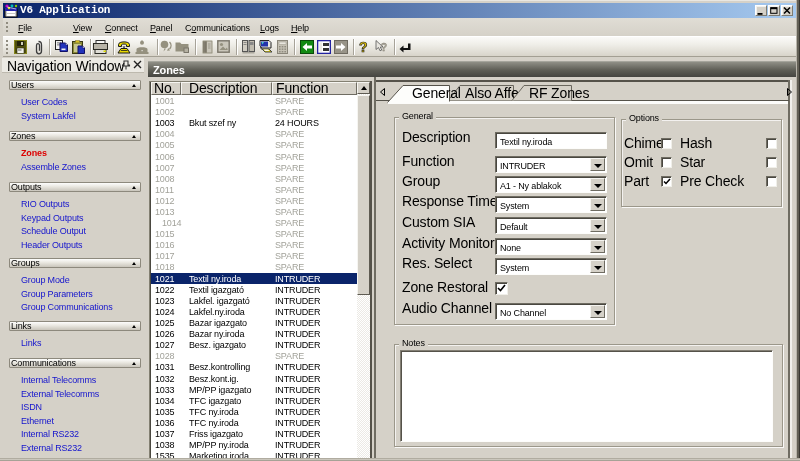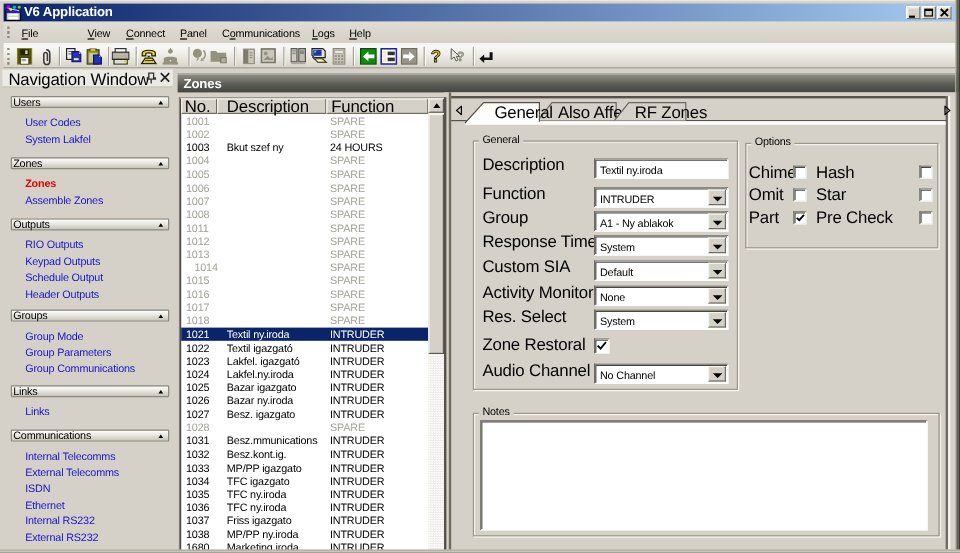--- a/index.html
+++ b/index.html
@@ -32,21 +32,21 @@
 <rect x="1" y="5" width="12" height="8" fill="#c8c8c8" stroke="#000" stroke-width="1"></rect>
 <rect x="3" y="7" width="8" height="2" fill="#fff"></rect>
     <rect x="3" y="10" width="8" height="2" fill="#fff"></rect>
 <rect x="1" y="4" width="12" height="3" fill="#2222aa"></rect>
 <circle cx="3" cy="2" r="1.6" fill="#cc00cc"></circle>
     <circle cx="8" cy="2" r="1.4" fill="#00bbbb"></circle>
 <circle cx="12" cy="2" r="1.2" fill="#88cc00"></circle>
     <circle cx="5" cy="4" r="1.2" fill="#dddd00"></circle>
 <line x1="3" y1="3" x2="12" y2="5" stroke="#eee" stroke-width="0.7"></line>
 </svg>
-<div class="abs" style="left:20px;top:5px;color:#fff;font-weight:bold;font-size:11px;line-height:11px;">V6 Application</div>
+<div class="abs" style="left:20px;top:5px;color:#fff;font-weight:bold;font-size:11px;line-height:11px;font-family:Liberation Mono, monospace;">V6 Application</div>
 <div class="abs raised" style="left:755px;top:5px;width:12px;height:11px;background:#d5d1c8;box-shadow:inset 1px 1px 0 #f2f1ed;"><svg width="10" height="9">
       <rect x="1.5" y="7" width="5" height="1.8" fill="#000"></rect>
     </svg></div>
 <div class="abs raised" style="left:768px;top:5px;width:12px;height:11px;background:#d5d1c8;box-shadow:inset 1px 1px 0 #f2f1ed;"><svg width="10" height="9">
       <rect x="1.7" y="1.7" width="6.3" height="5.6" fill="none" stroke="#000" stroke-width="1"></rect>
       <rect x="1.7" y="1.5" width="6.3" height="1.7" fill="#000"></rect>
     </svg></div>
 <div class="abs raised" style="left:781px;top:5px;width:12px;height:11px;background:#d5d1c8;box-shadow:inset 1px 1px 0 #f2f1ed;"><svg width="10" height="9">
       <path d="M2 1.5 L8 7.5 M8 1.5 L2 7.5" stroke="#000" stroke-width="1.5"></path>
     </svg></div>
@@ -367,21 +367,21 @@
     <span style="left:38px;">Besz. igazgato</span>
     <span style="left:124px;">INTRUDER</span>
   </div>
 <div class="row" style="top:350px;color:#a2a29a;">
     <span style="left:4px;">1028</span>
     <span style="left:38px;"></span>
     <span style="left:124px;">SPARE</span>
   </div>
 <div class="row" style="top:361px;color:#000;">
     <span style="left:4px;">1031</span>
-    <span style="left:38px;">Besz.mmunications</span>
+    <span style="left:38px;">Besz.kontrolling</span>
     <span style="left:124px;">INTRUDER</span>
   </div>
 <div class="row" style="top:373px;color:#000;">
     <span style="left:4px;">1032</span>
     <span style="left:38px;">Besz.kont.ig.</span>
     <span style="left:124px;">INTRUDER</span>
   </div>
 <div class="row" style="top:384px;color:#000;">
     <span style="left:4px;">1033</span>
     <span style="left:38px;text-align:right;">MP/PP igazgato</span>
@@ -406,21 +406,21 @@
     <span style="left:4px;">1037</span>
     <span style="left:38px;">Friss igazgato</span>
     <span style="left:124px;">INTRUDER</span>
   </div>
 <div class="row" style="top:439px;color:#000;">
     <span style="left:4px;">1038</span>
     <span style="left:38px;">MP/PP ny.iroda</span>
     <span style="left:124px;">INTRUDER</span>
   </div>
 <div class="row" style="top:450px;color:#000;">
-    <span style="left:4px;">1680</span>
+    <span style="left:4px;">1535</span>
     <span style="left:38px;">Marketing iroda</span>
     <span style="left:124px;">INTRUDER</span>
   </div>
 <div class="abs" style="left:357px;top:82px;width:13px;height:378px;background:#eceae5;background-image:conic-gradient(#fff 25%,transparent 0 50%,#fff 0 75%,transparent 0);background-size:2px 2px;"></div>
 <div class="abs" style="left:357px;top:82px;width:13px;height:12px;background:#d5d1c8;border:1px solid;border-color:#f6f5f1 #5e5b52 #5e5b52 #f6f5f1;">
     <div style="position:absolute;left:2.5px;top:3px;border:3px solid transparent;border-bottom:4px solid #000;border-top:none;"></div>
   </div>
 <div class="abs" style="left:357px;top:95px;width:13px;height:200px;background:#d5d1c8;border:1px solid;border-color:#f6f5f1 #5e5b52 #5e5b52 #f6f5f1;"></div>
 <div class="abs" style="left:370px;top:77px;width:6px;height:384px;background:#d5d1c8;"></div>
 <div class="abs" style="left:370px;top:81px;width:2px;height:380px;background:#55524a;"></div>

